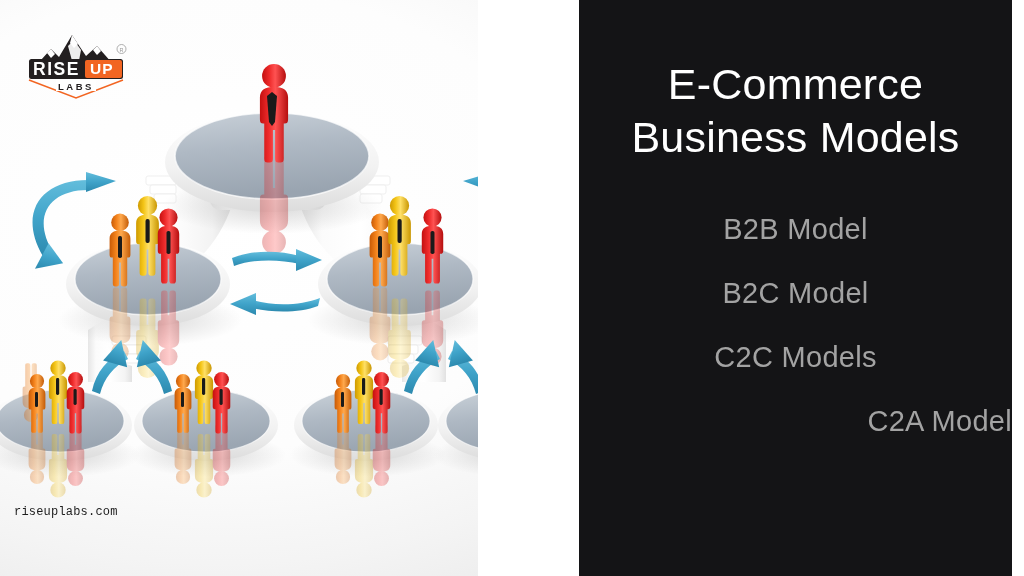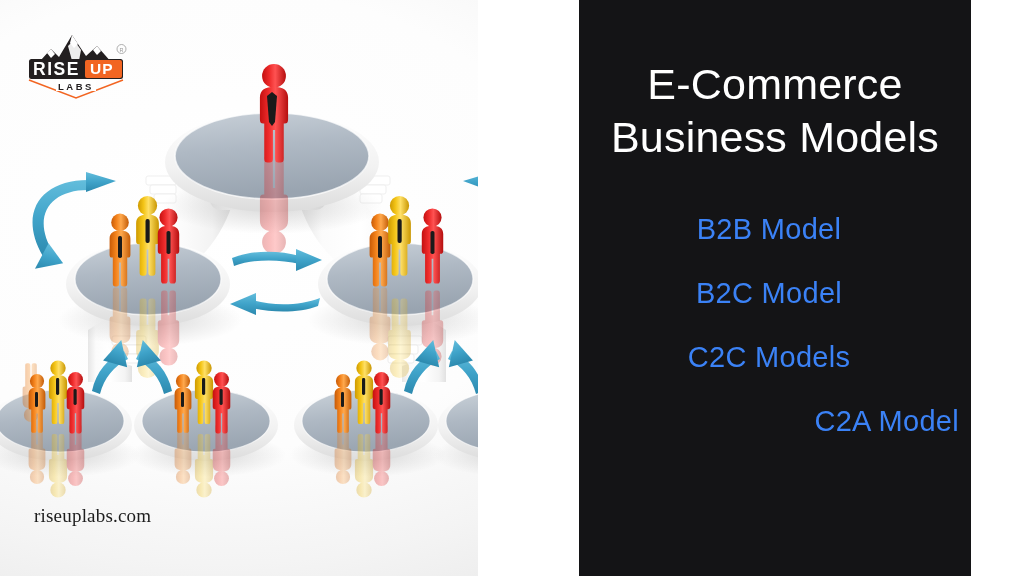--- a/index.html
+++ b/index.html
@@ -36,41 +36,41 @@
     left: 22px;
     top: 18px;
     width: 108px;
     height: 82px;
   }
   .logo svg { display:block; width:100%; height:100%; }
 
   
   .site-url {
     position: absolute;
-    left: 34px;
+    left: 14px;
     top: 505px;
-    font-size: 19px;
+    font-size: 12px;
     color: #1d1d1d;
     letter-spacing: 0.2px;
-    font-family: Liberation Serif, serif;
+    font-family: Liberation Mono, monospace;
   }
 
   
   .diagram {
     position: absolute;
     left: 0; top: 0;
     width: 579px; height: 576px;
   }
   .diagram svg { display:block; width:100%; height:100%; }
 
   
   .right-panel {
     position: absolute;
     left: 579px; top: 0;
-    width: 392px;
+    width: 433px;
     height: 576px;
     background: #141416;
   }
   .title {
     position: absolute;
     left: 0; right: 0;
     top: 58px;
     text-align: center;
     color: #ffffff;
     font-size: 43px;
@@ -83,25 +83,25 @@
   .model-list {
     position: absolute;
     left: 0; right: 0;
     top: 214px;
     margin: 0;
     padding: 0;
     list-style: none;
     text-align: center;
   }
   .model-list li {
-    color: #3b82f6;
+    color: #a3a3a3;
     font-size: 29px;
     line-height: 30px;
     font-weight: 400;
-    margin: 0 12px 34px 0;
+    margin: 0 0 34px 0;
     font-family: "Liberation Sans", sans-serif;
     letter-spacing: 0.3px;
   }
   .model-list li:last-child { margin-bottom: 0; text-align: right; }
 </style>
 </head>
 <body>
 
 <div class="slide">
 

